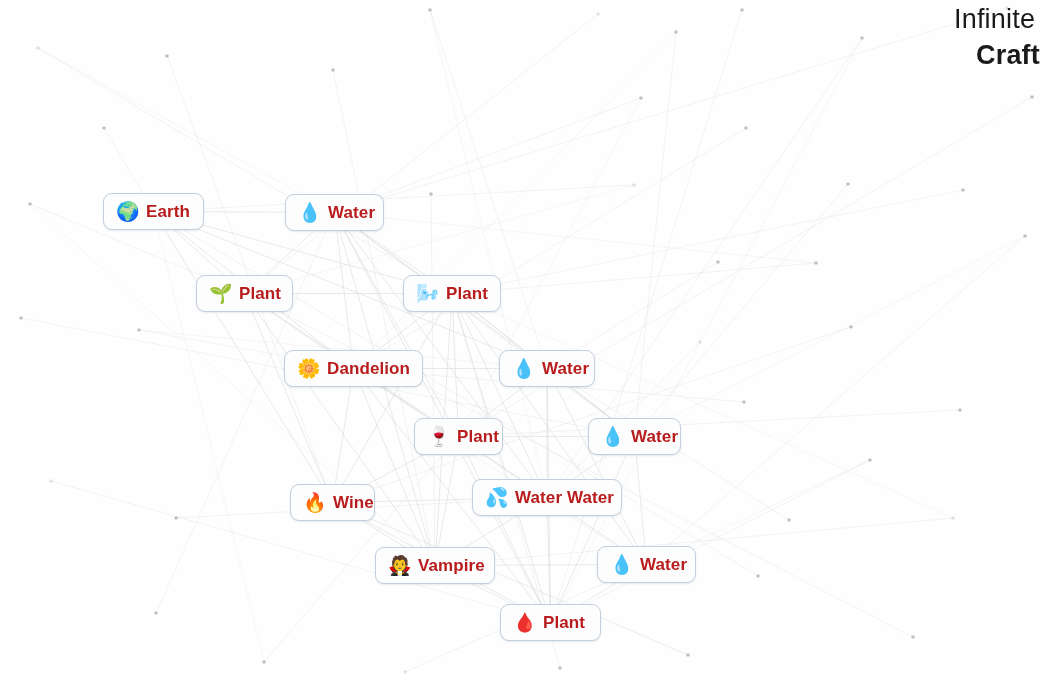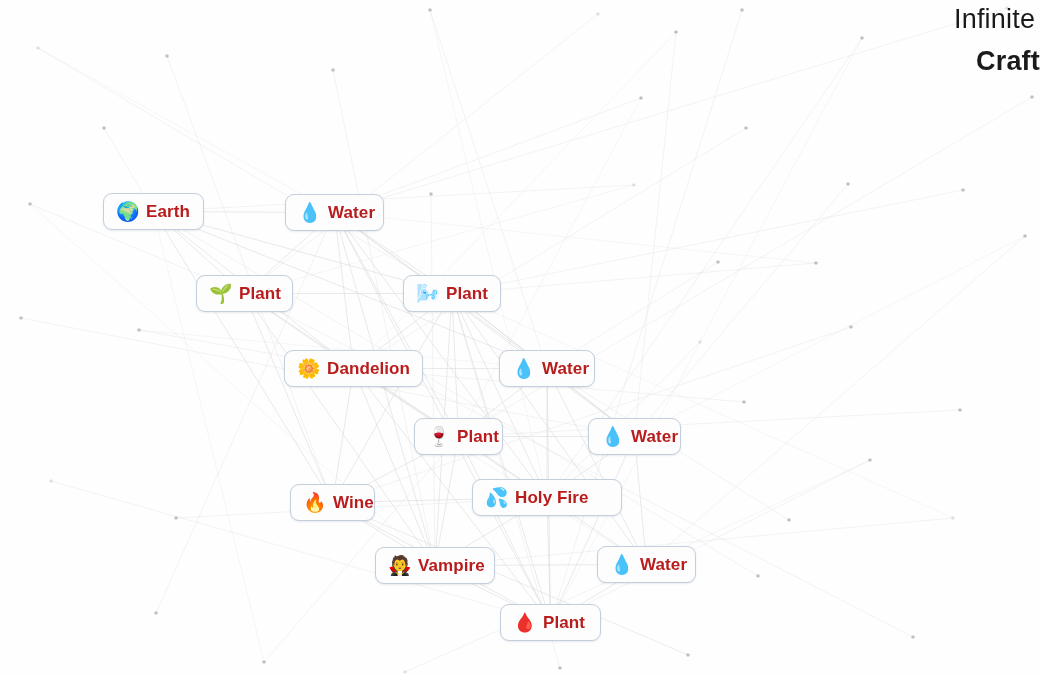--- a/index.html
+++ b/index.html
@@ -48,21 +48,21 @@
     letter-spacing: 0.2px;
   }
   #logo .logo-craft {
     display: block;
     font-family: "Liberation Sans", sans-serif;
     font-size: 27px;
     font-weight: bold;
     color: #1a1a1a;
     letter-spacing: 0.2px;
     padding-left: 22px;
-    margin-top: 15px;
+    margin-top: 9px;
   }
 
   
   .node {
     position: absolute;
     display: flex;
     align-items: center;
     gap: 9px;
     box-sizing: border-box;
     height: 37px;
@@ -287,21 +287,21 @@
       <div class="node" style="left: 588px; top: 418px; width: 93px;">
         <span class="node-emoji">💧</span>
         <span class="node-label">Water</span>
       </div>
       <div class="node" style="left: 290px; top: 484px; width: 85px;">
         <span class="node-emoji">🔥</span>
         <span class="node-label">Wine</span>
       </div>
       <div class="node" style="left: 472px; top: 479px; width: 150px;">
         <span class="node-emoji">💦</span>
-        <span class="node-label">Holy Fire</span>
+        <span class="node-label">Water Water</span>
       </div>
       <div class="node" style="left: 375px; top: 547px; width: 120px;">
         <span class="node-emoji">🧛</span>
         <span class="node-label">Vampire</span>
       </div>
       <div class="node" style="left: 597px; top: 546px; width: 99px;">
         <span class="node-emoji">💧</span>
         <span class="node-label">Water</span>
       </div>
       <div class="node" style="left: 500px; top: 604px; width: 101px;">

